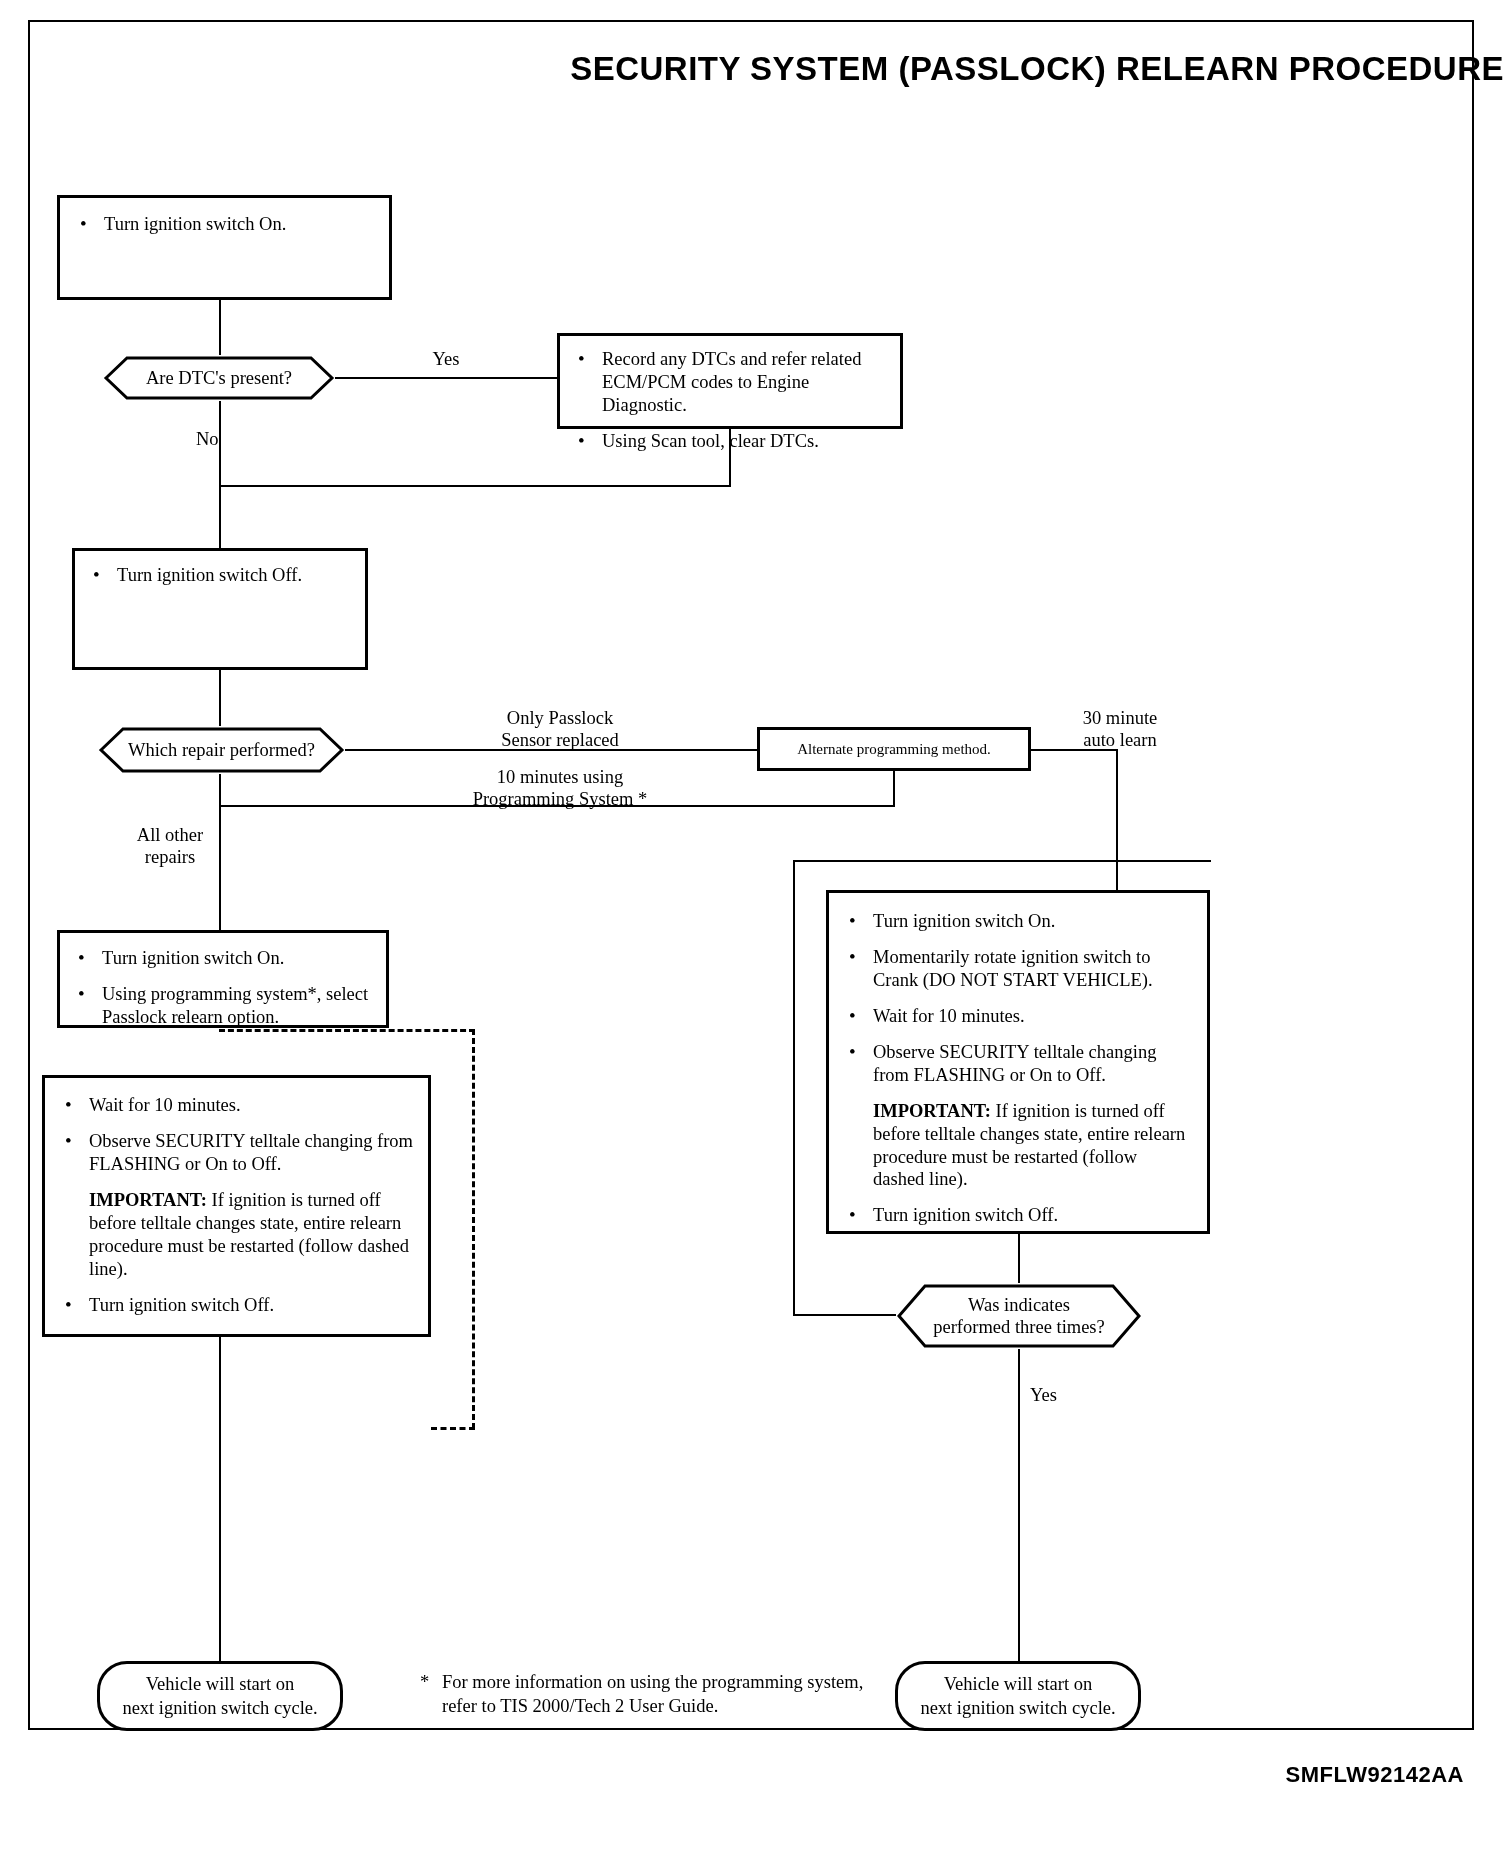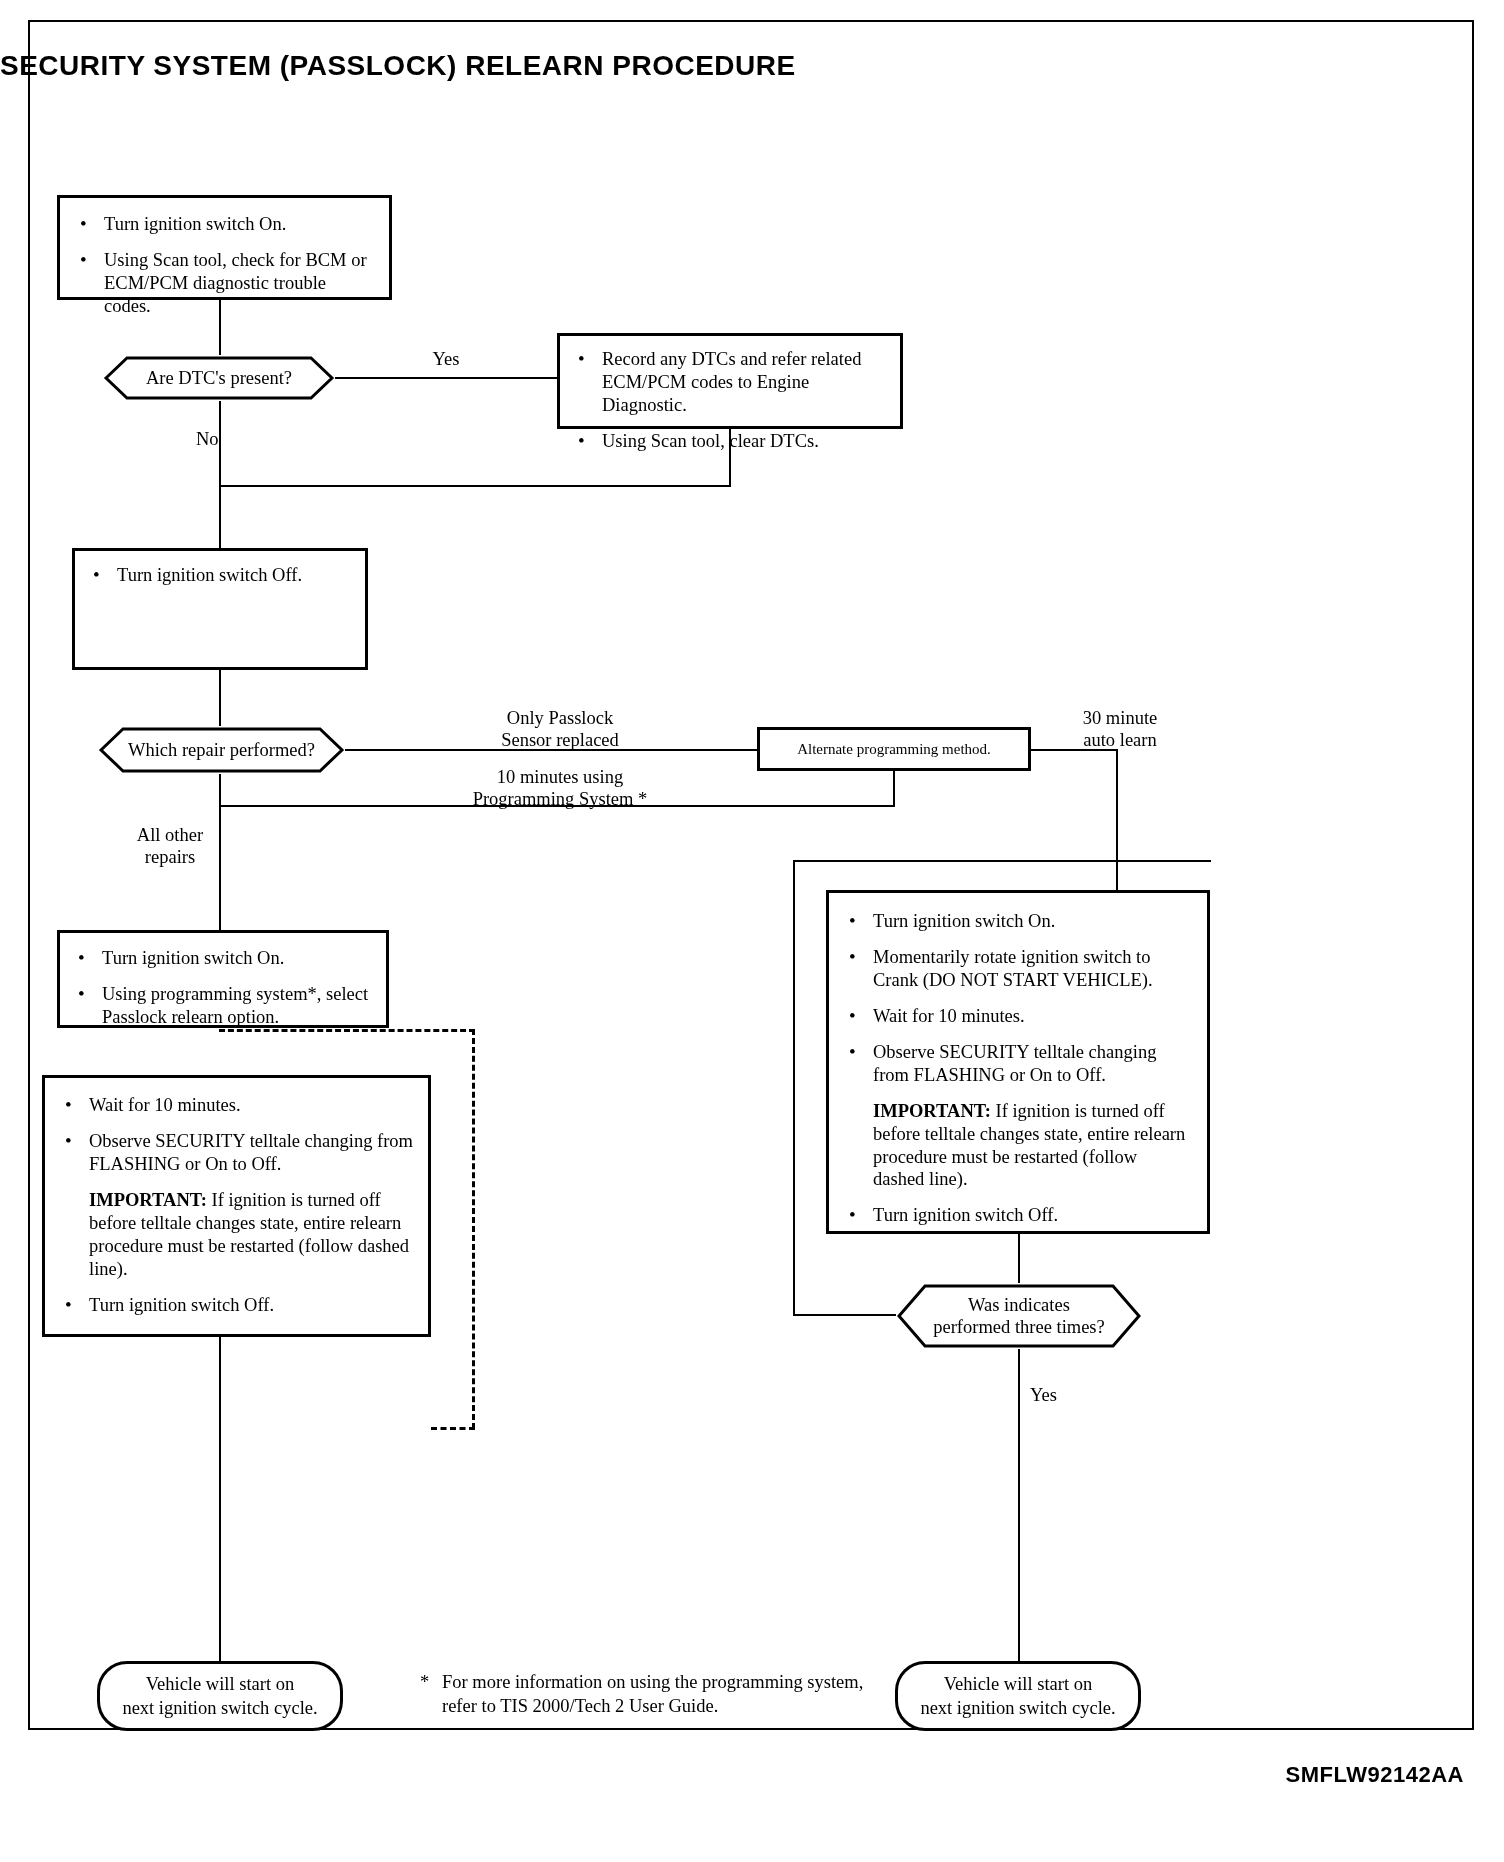--- a/index.html
+++ b/index.html
@@ -3,22 +3,22 @@
 <meta charset="utf-8">
 <title>Security System (Passlock) Relearn Procedure</title>
 <style>
   html,body{margin:0;padding:0;background:#fff;}
   body{font-family:"Liberation Serif",serif;color:#000;}
   #page{position:relative;width:1504px;height:1862px;background:#fff;overflow:hidden;}
 
   
   #frame{position:absolute;left:28px;top:20px;width:1446px;height:1710px;border:2px solid #000;box-sizing:border-box;}
 
-  #title{position:absolute;left:0;top:50px;width:1504px;text-align:left;
-         font-family:"Liberation Sans",sans-serif;font-weight:bold;font-size:28px;
+  #title{position:absolute;left:0;top:50px;width:1504px;text-align:right;
+         font-family:"Liberation Sans",sans-serif;font-weight:bold;font-size:33px;
          letter-spacing:0.5px;}
 
   .box{position:absolute;border:3px solid #000;box-sizing:border-box;background:#fff;}
 
   ul.bullets{list-style:none;margin:0;padding:0;}
   ul.bullets li{position:relative;padding-left:30px;margin:0 0 13px 0;font-size:18.5px;line-height:1.24;}
   ul.bullets li:last-child{margin-bottom:0;}
   ul.bullets li.nb{padding-left:30px;}
   ul.bullets li:not(.nb):before{content:"\2022";position:absolute;left:6px;top:-1px;font-size:19px;}
   .boxinner{padding:15px 14px 13px 14px;}
@@ -58,21 +58,20 @@
 <div id="page">
 
   <div id="frame"></div>
 
   <div id="title">SECURITY SYSTEM (PASSLOCK) RELEARN PROCEDURE</div>
 
   <div class="box" style="left:57px;top:195px;width:335px;height:105px;">
     <div class="boxinner">
       <ul class="bullets">
         <li>Turn ignition switch On.</li>
-        <li>Using Scan tool, check for BCM or ECM/PCM diagnostic trouble codes.</li>
       </ul>
     </div>
   </div>
 
   <div class="ln lnv" style="left:219px;top:300px;height:55px;"></div>
 
   <div class="hex" style="left:103px;top:355px;width:232px;height:46px;">
     <svg class="hexsvg" width="232" height="46" viewBox="0 0 232 46">
       <polygon points="3,23 24,3 208,3 229,23 208,43 24,43" fill="#fff" stroke="#000" stroke-width="3"></polygon>
     </svg>

